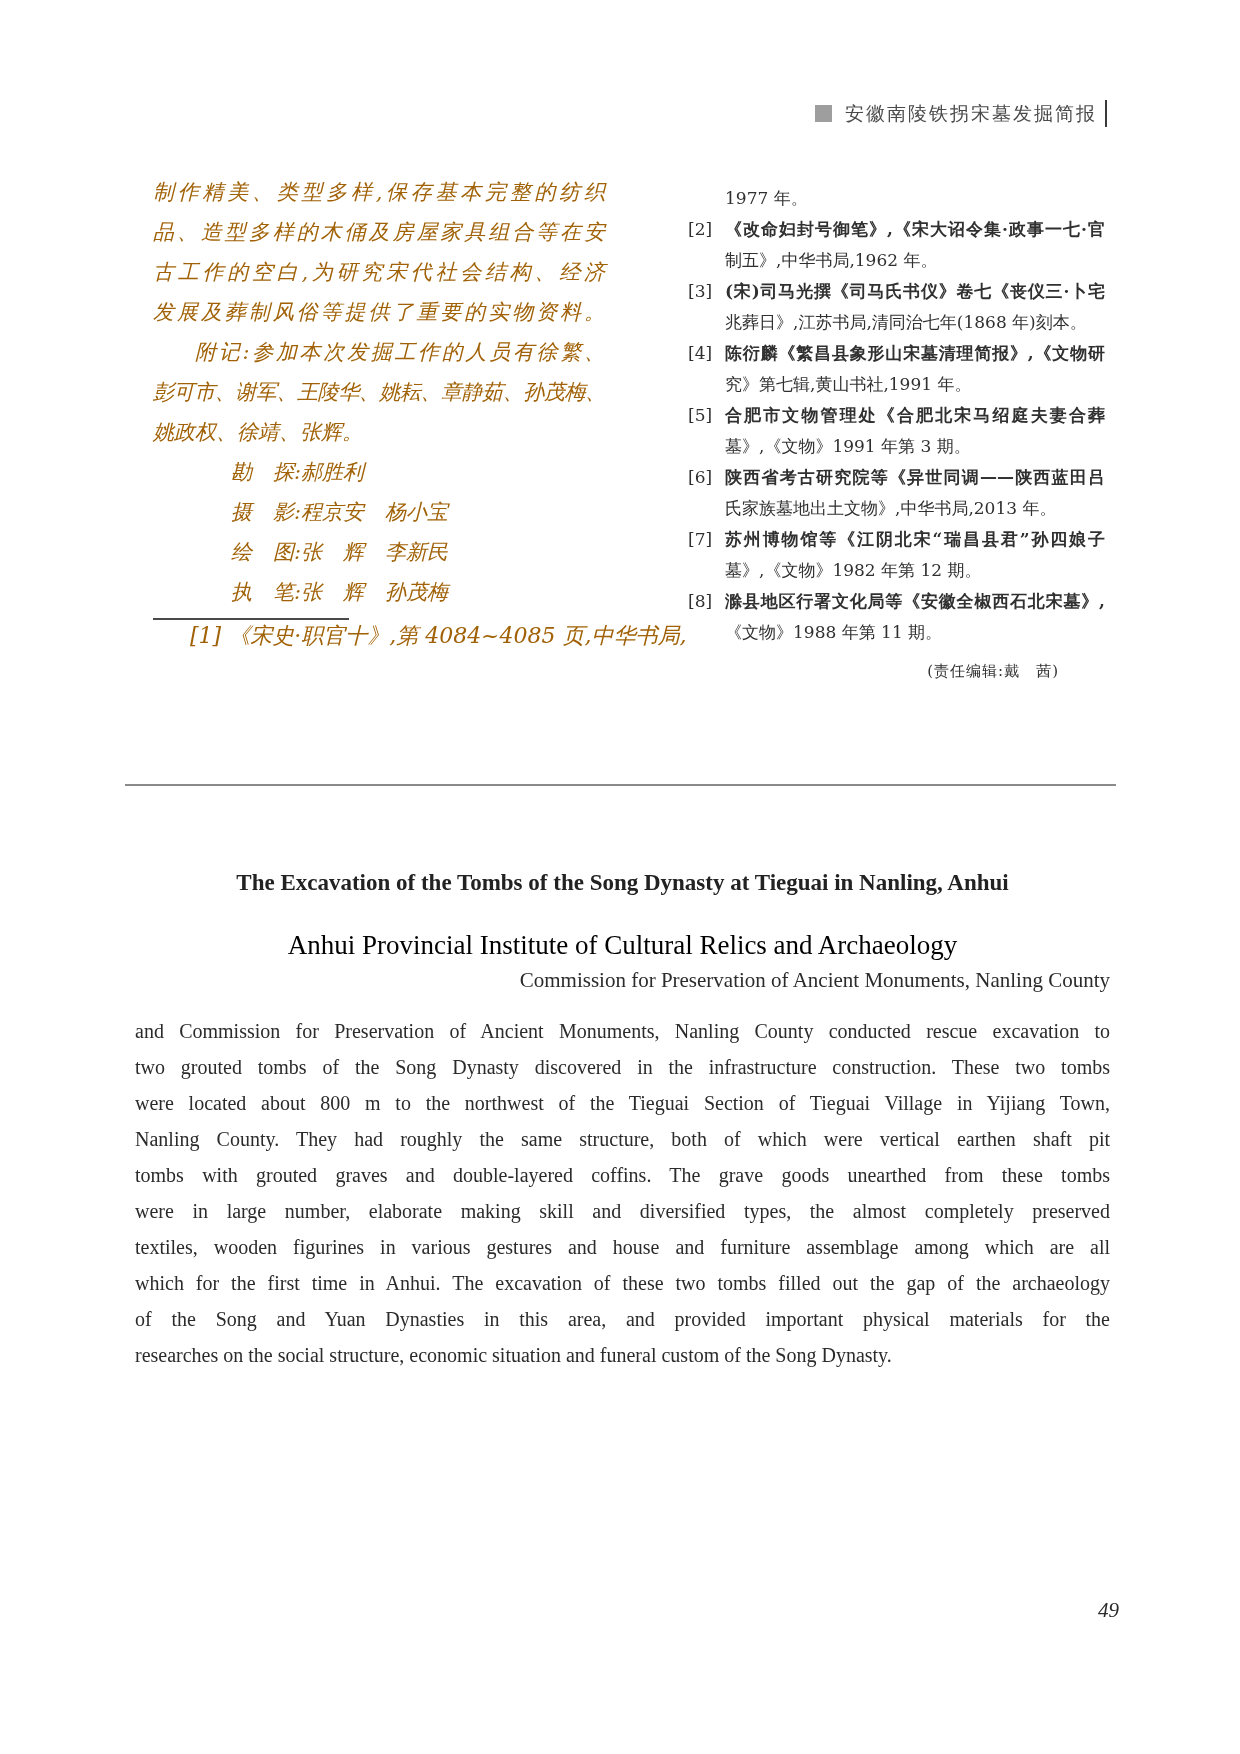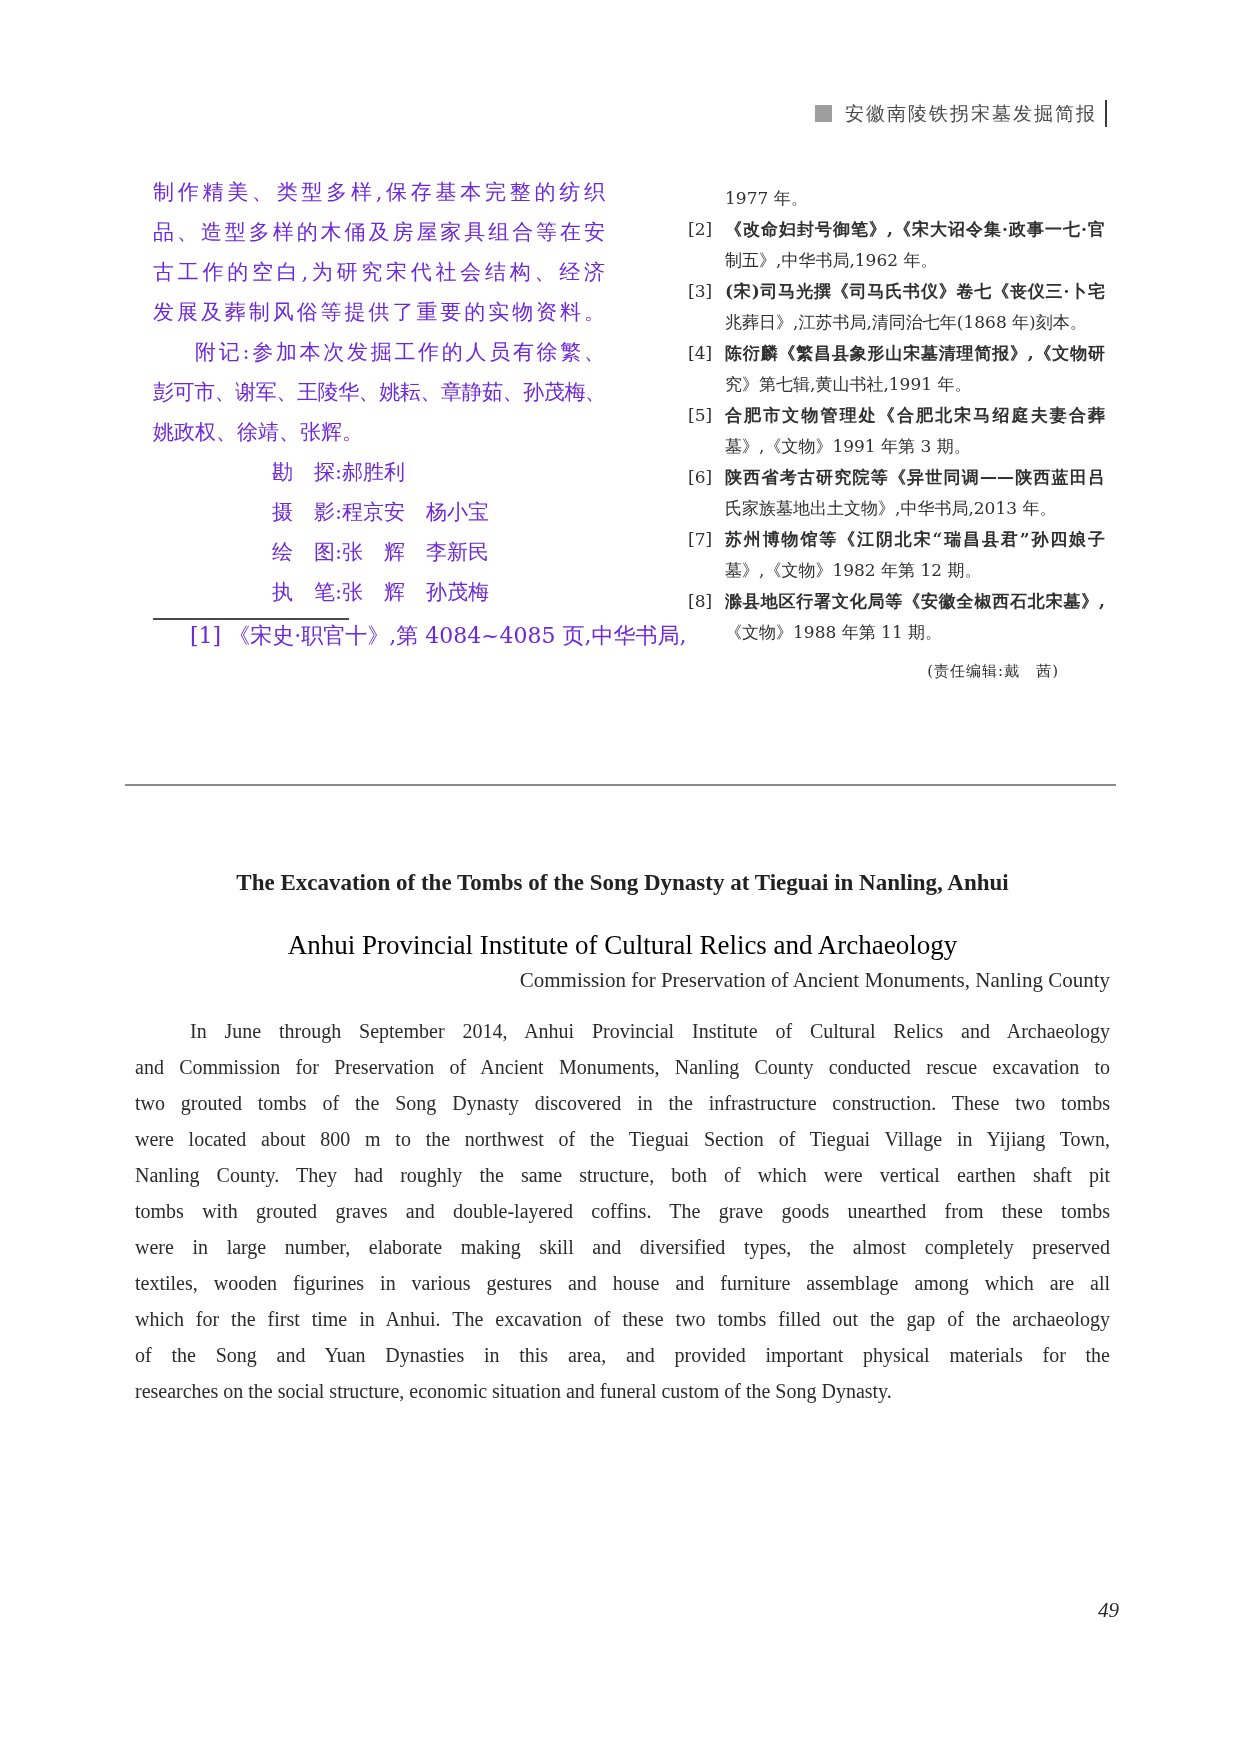--- a/index.html
+++ b/index.html
@@ -8,30 +8,30 @@
 
   
   .header{position:absolute;top:100px;left:0;width:1107px;
           display:flex;justify-content:flex-end;align-items:center;}
   .header-square{width:17px;height:17px;background:#9e9e9e;margin-right:13px;flex:0 0 auto;}
   .header-title{font-size:19px;letter-spacing:2px;color:#4a4a4a;white-space:nowrap;}
   .header-bar{width:2px;height:27px;background:#3a3a3a;margin-left:8px;flex:0 0 auto;}
 
   
   .col-left{position:absolute;left:153px;top:172px;width:452px;
-            font-size:21px;line-height:40px;color:#6d28d9;}
+            font-size:21px;line-height:40px;color:#a16207;font-style:italic;}
   .col-right{position:absolute;left:688px;top:183px;width:417px;
              font-size:17px;line-height:31px;color:#303030;}
 
   .cjk-line{white-space:normal;}
   .cjk-line.full{text-align:justify;text-align-last:justify;}
   .cjk-line.indent{text-indent:42px;}
   .cjk-line.tight{letter-spacing:-1px;}
 
-  .credits{margin-left:119px;}
+  .credits{margin-left:78px;}
   .credit-line{white-space:nowrap;}
 
   .fn-rule{width:196px;border:none;border-top:2px solid #4a4a4a;margin:6px 0 0 0;}
   .footnote{font-size:22px;line-height:32px;padding-left:37px;white-space:nowrap;}
 
   .ref-row{position:relative;padding-left:37px;}
   .ref-num{position:absolute;left:0;top:0;}
   .ref-text{display:block;}
   .ref-row.full .ref-text{text-align:justify;text-align-last:justify;font-weight:bold;}
 
@@ -175,21 +175,20 @@
   </div>
 
   <div class="divider"></div>
 
   <div class="en-title">The Excavation of the Tombs of the Song Dynasty at Tieguai in Nanling, Anhui</div>
   <div class="en-affil1">Anhui Provincial Institute of Cultural Relics and Archaeology</div>
   <div class="en-affil2">Commission for Preservation of Ancient Monuments, Nanling County</div>
 
   <div class="en-abstract">
 
-  <div class="en-line full indent-en">In June through September 2014, Anhui Provincial Institute of Cultural Relics and Archaeology</div>
       <div class="en-line full">and Commission for Preservation of Ancient Monuments, Nanling County conducted rescue excavation to</div>
       <div class="en-line full">two grouted tombs of the Song Dynasty discovered in the infrastructure construction. These two tombs</div>
       <div class="en-line full">were located about 800 m to the northwest of the Tieguai Section of Tieguai Village in Yijiang Town,</div>
       <div class="en-line full">Nanling County. They had roughly the same structure, both of which were vertical earthen shaft pit</div>
       <div class="en-line full">tombs with grouted graves and double-layered coffins. The grave goods unearthed from these tombs</div>
       <div class="en-line full">were in large number, elaborate making skill and diversified types, the almost completely preserved</div>
       <div class="en-line full">textiles, wooden figurines in various gestures and house and furniture assemblage among which are all</div>
       <div class="en-line full">which for the first time in Anhui. The excavation of these two tombs filled out the gap of the archaeology</div>
       <div class="en-line full">of the Song and Yuan Dynasties in this area, and provided important physical materials for the</div>
       <div class="en-line">researches on the social structure, economic situation and funeral custom of the Song Dynasty.</div>

